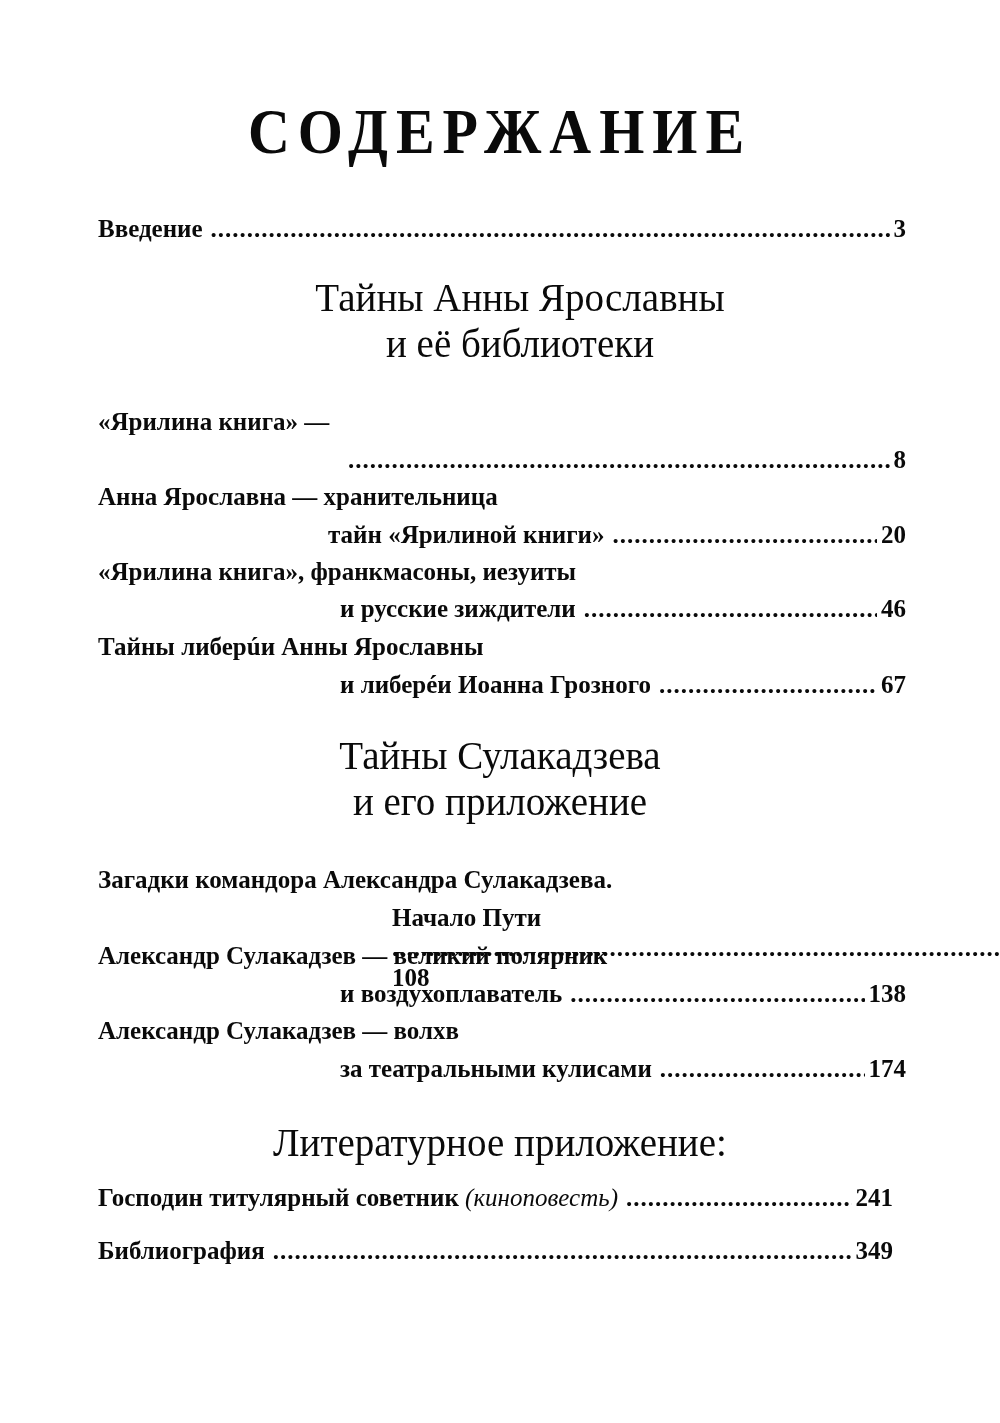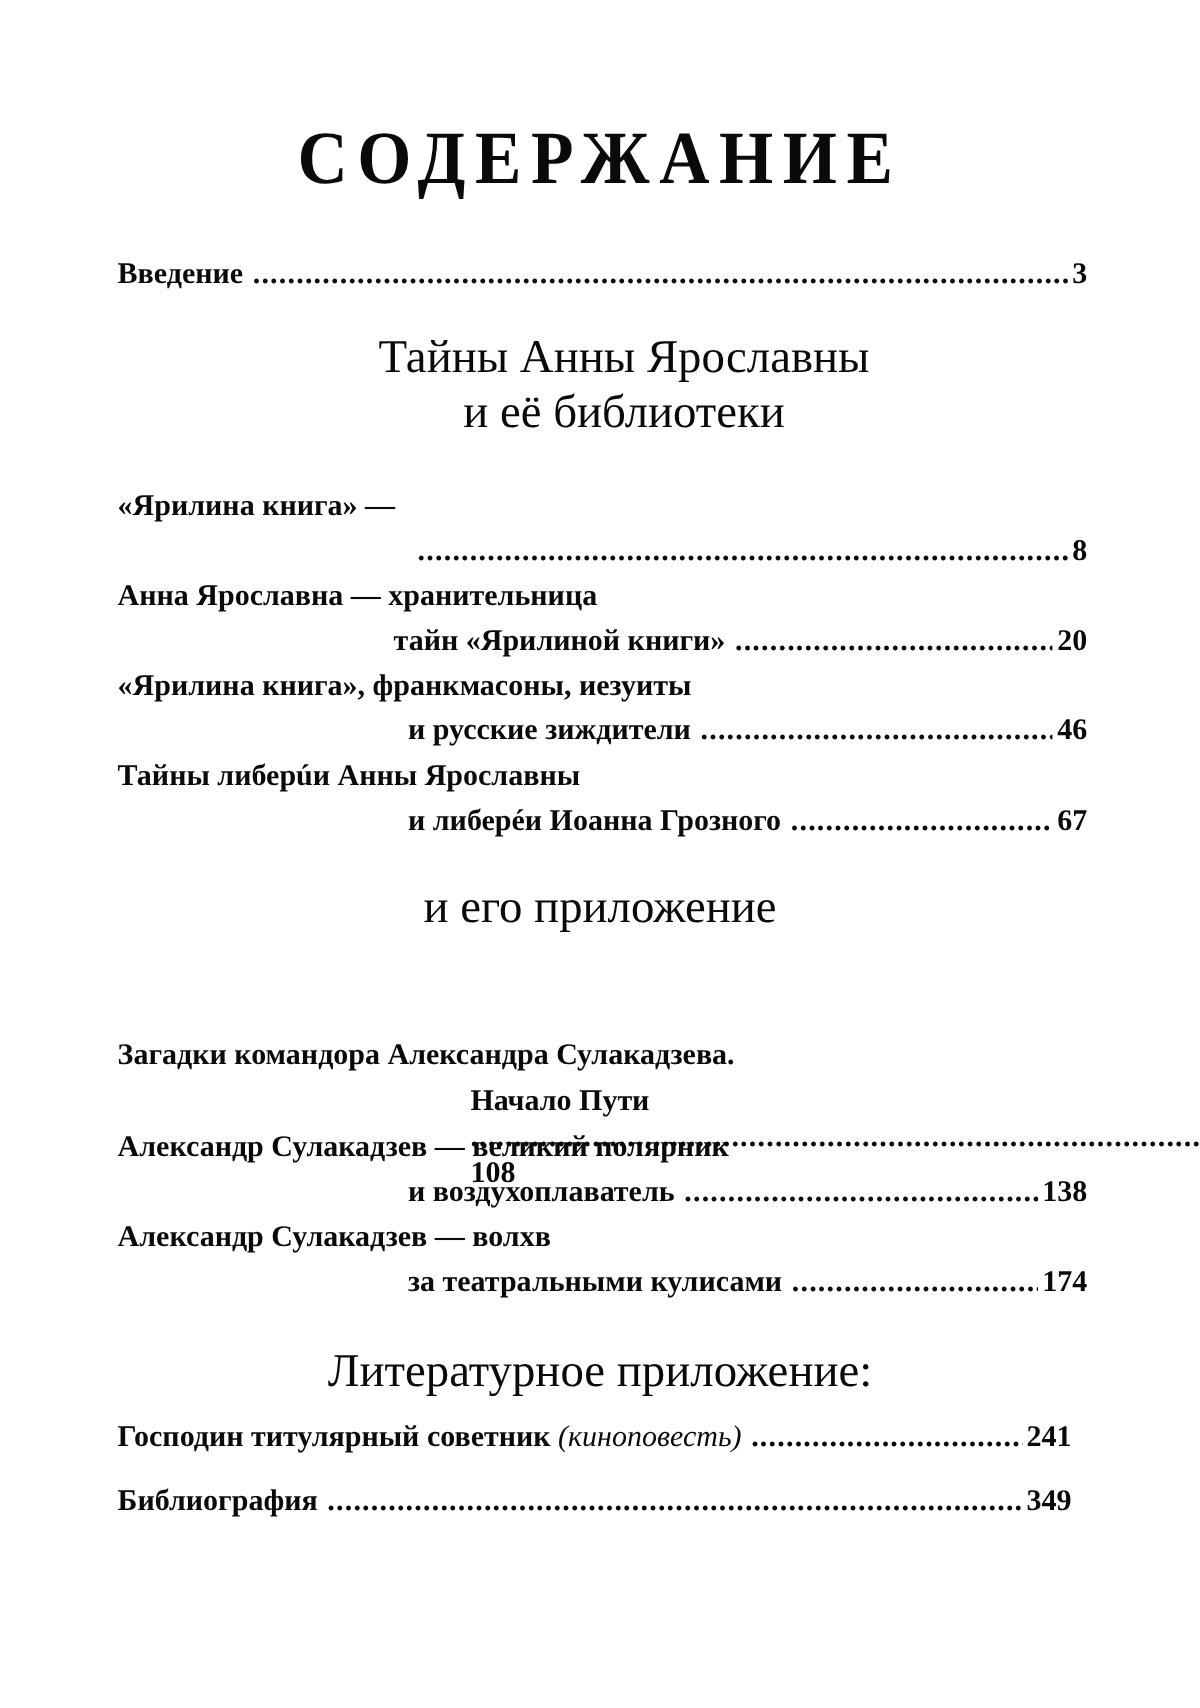--- a/index.html
+++ b/index.html
@@ -110,20 +110,21 @@
 <div class="toc-line plain" style="left:98px; top:632px;">
   <span>Тайны либерúи Анны Ярославны</span>
 </div>
 <div class="toc-line" style="left:340px; width:566px; top:670px;">
   <span class="title-text">и либерéи Иоанна Грозного</span>
   <span class="leader"></span>
   <span class="page-num">67</span>
 </div>
 
 <div class="section-heading" style="top:733px;">
+  <span class="heading-line">Тайны Сулакадзева</span>
   <span class="heading-line">и его приложение</span>
 </div>
 
 <div class="toc-line plain" style="left:98px; top:865px;">
   <span>Загадки командора Александра Сулакадзева.</span>
 </div>
 <div class="toc-line" style="left:384px; width:522px; top:903px;flex-direction:column;">
   <span class="title-text">Начало Пути</span>
   <span class="leader"></span>
   <span class="page-num">108</span>

